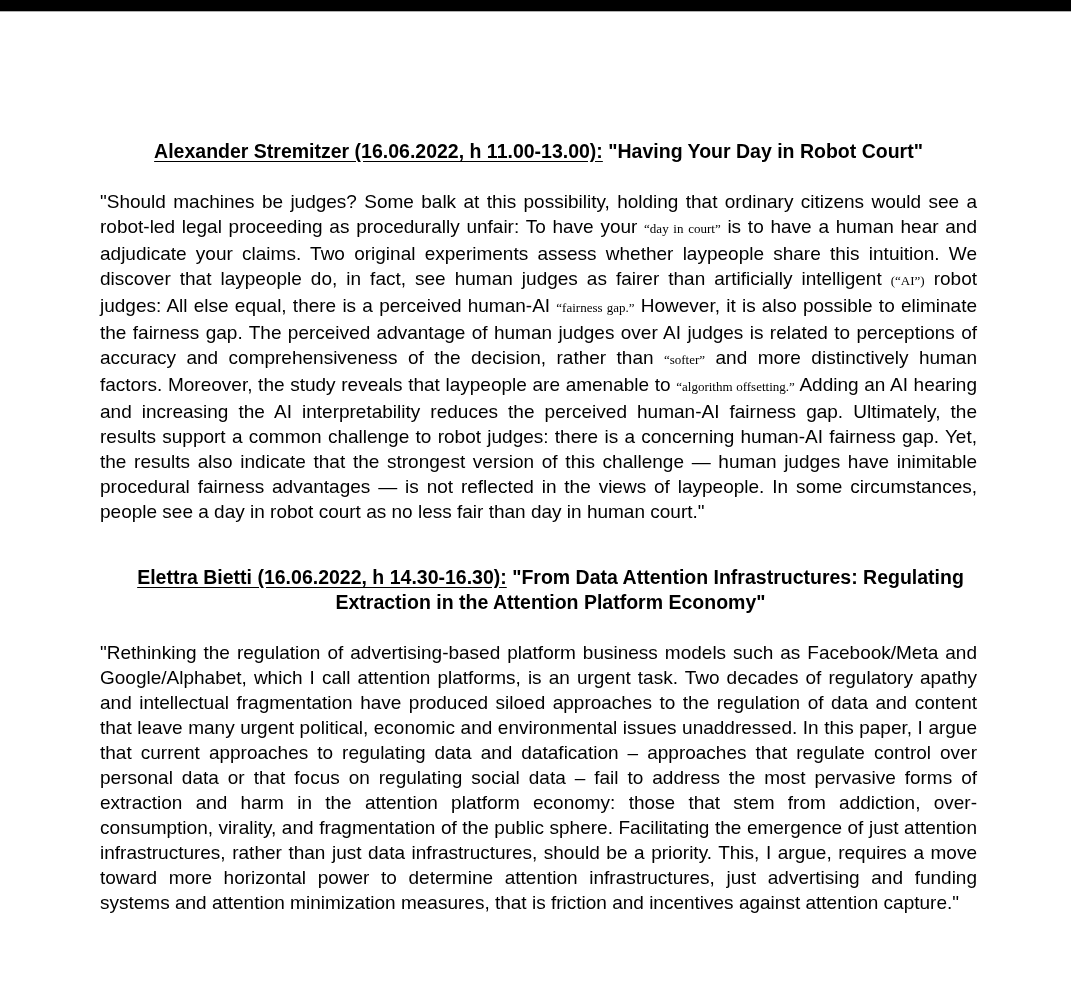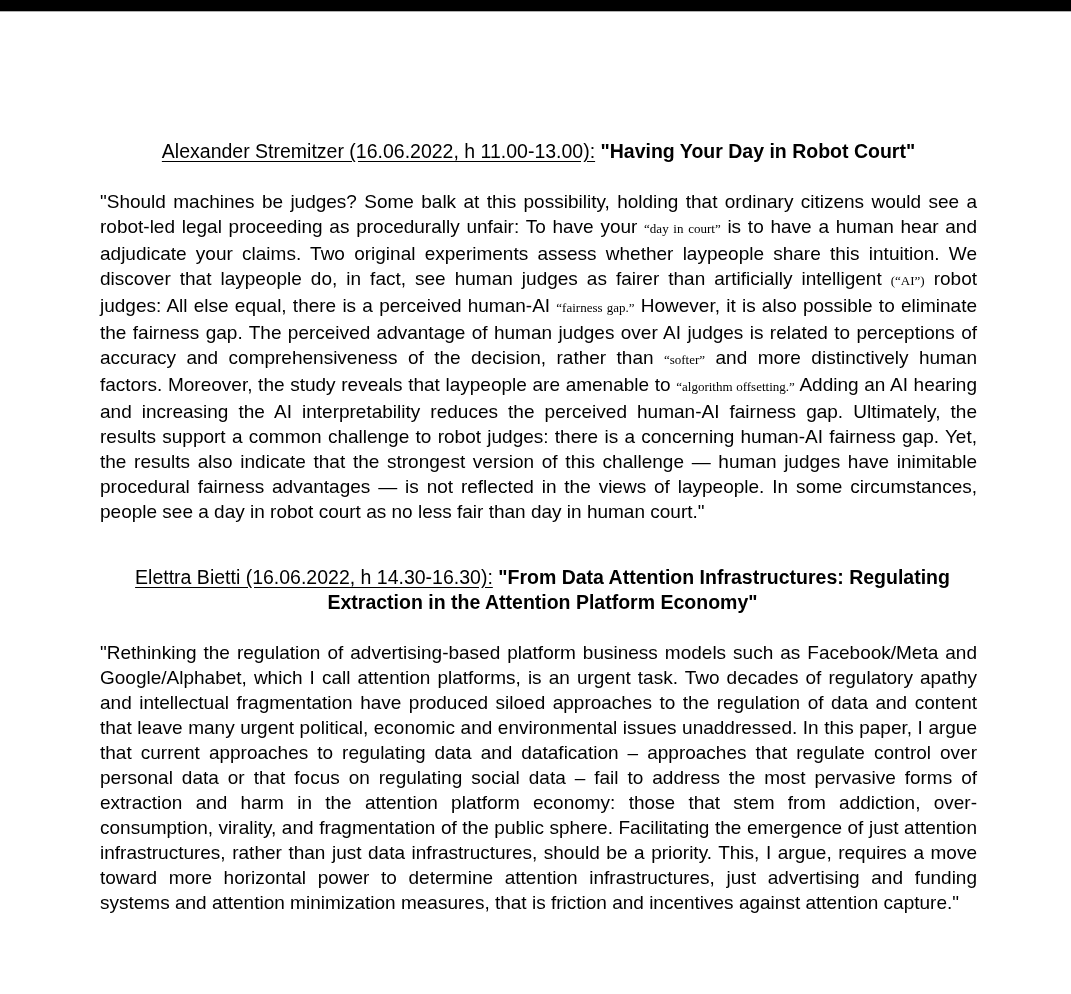--- a/index.html
+++ b/index.html
@@ -49,36 +49,36 @@
     font-size: 19.5px;
     line-height: 25px;
     color: #000000;
     text-align: center;
     font-weight: normal;
     margin: 0;
   }
   .heading .speaker {
     text-decoration: underline;
     text-underline-offset: 2.5px;
-    font-weight: normal;
+    font-weight: bold;
     white-space: nowrap;
   }
   .heading .title {
     font-weight: bold;
   }
   .heading-1 {
     position: absolute;
     top: 127px;
     left: 0;
     width: 877px;
   }
   .heading-2 {
     position: absolute;
     top: 553px;
-    left: 4px;
+    left: 12px;
     width: 877px;
     line-height: 25px;
     text-align: center;
   }
   .body-par {
     position: absolute;
     left: 0;
     width: 877px;
     font-size: 19px;
     line-height: 25px;

